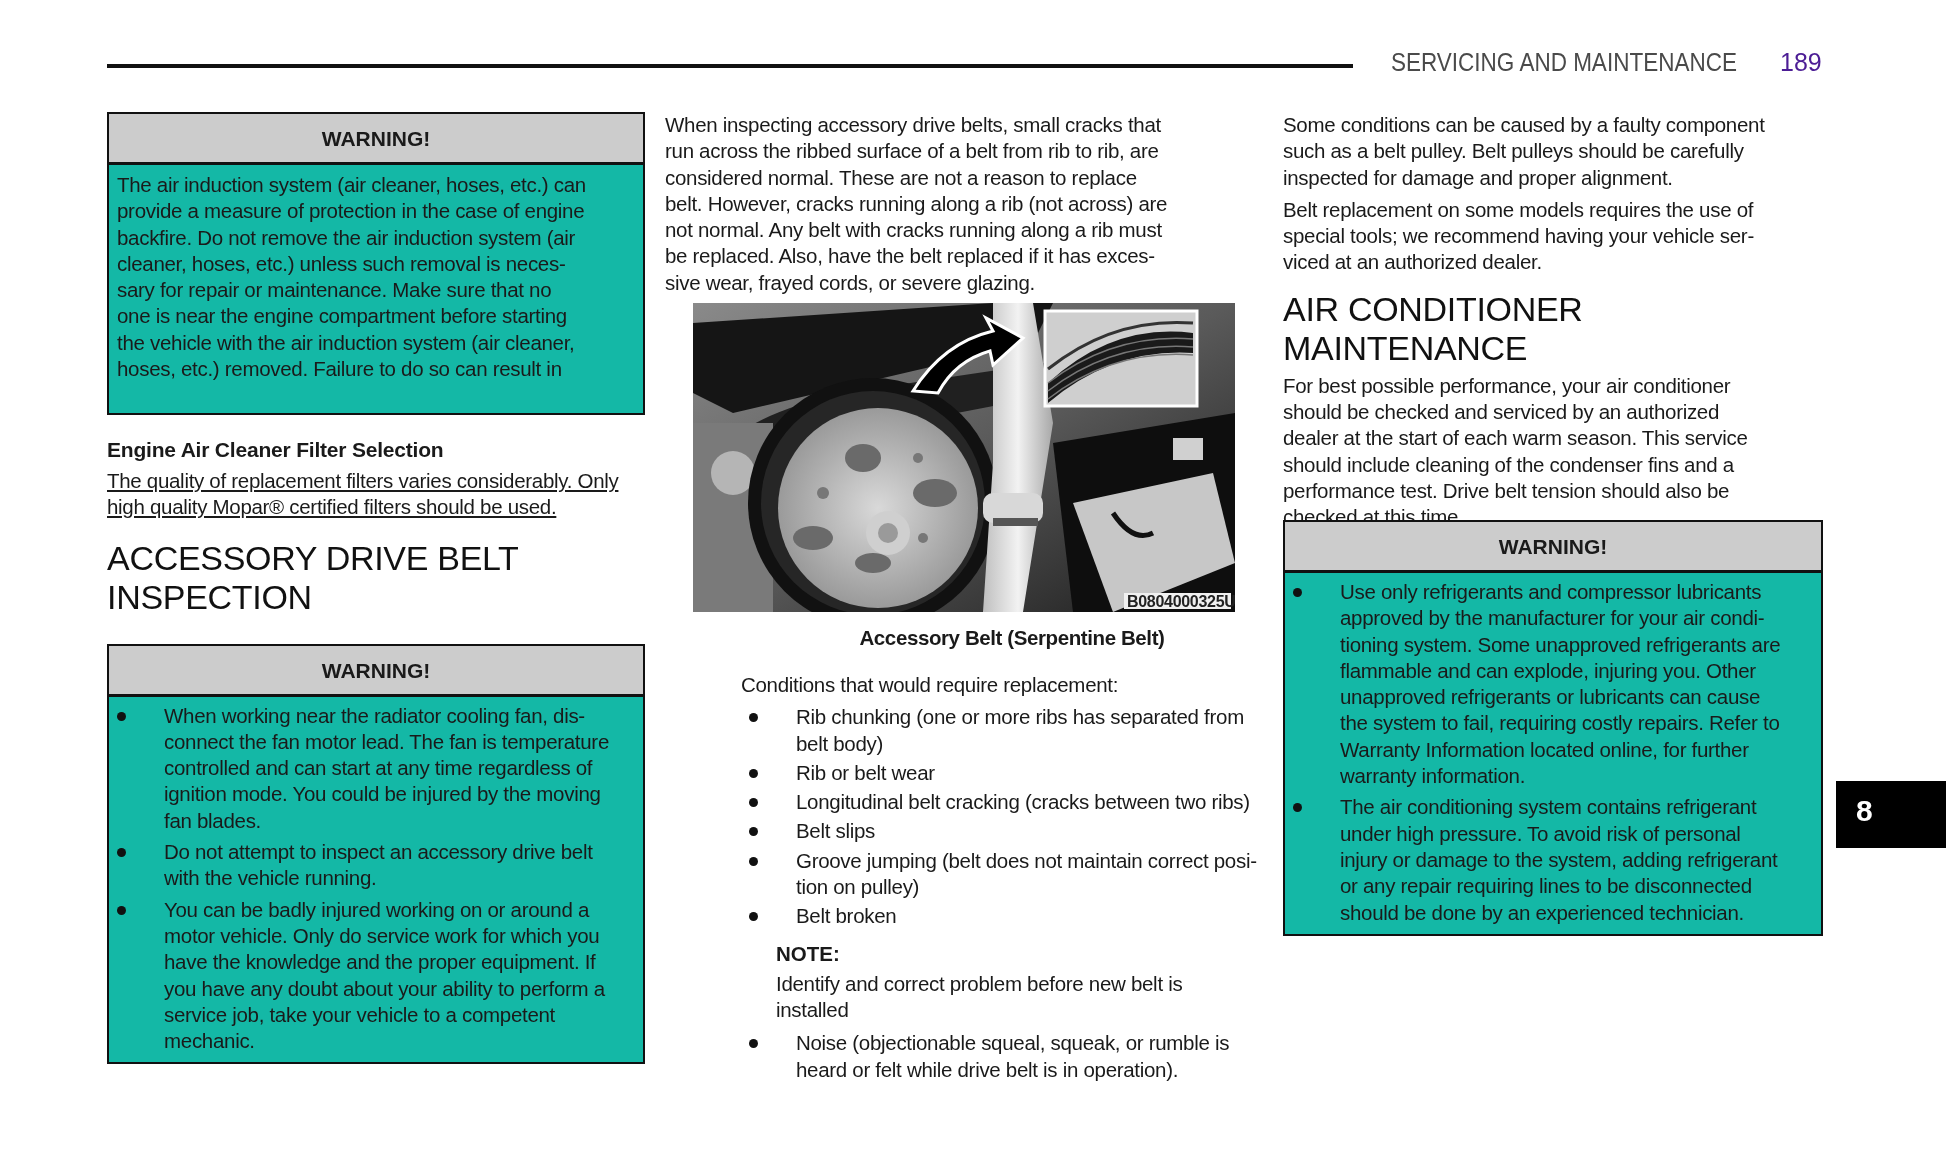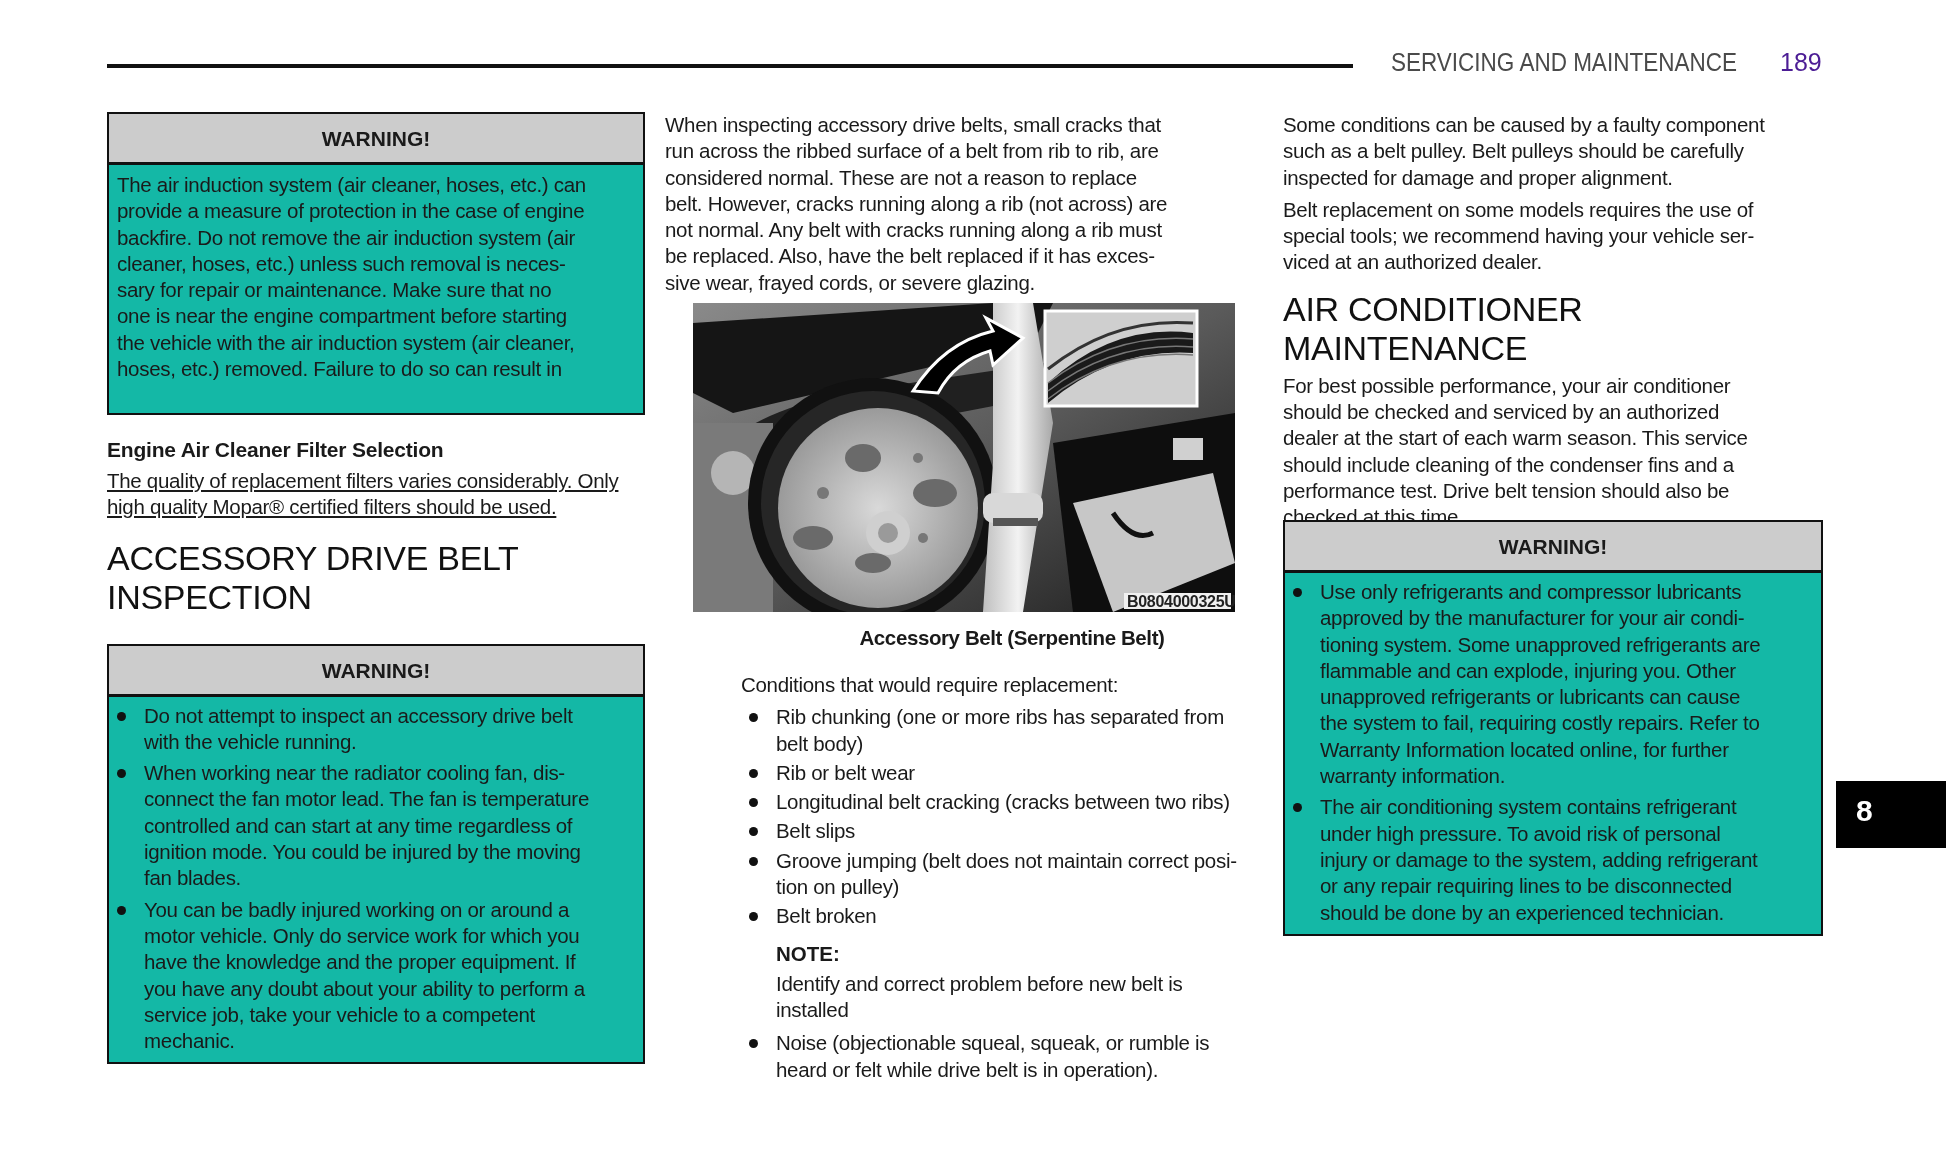--- a/index.html
+++ b/index.html
@@ -10,21 +10,21 @@
   .running-head { position:absolute; left:1391px; top:48px; font-size:25px; color:#4a4a4a; letter-spacing:0px; transform:scaleX(0.9); transform-origin:left; }
   .page-num { position:absolute; left:1780px; top:48px; font-size:25px; color:#4c1d95; }
   .col { position:absolute; top:112px; }
   .body-text { font-size:20.5px; line-height:26.3px; transform-origin:left top; }
   .narrow { letter-spacing:-0.3px; }
   .warn { border:2.5px solid #111; box-sizing:border-box; background:#14b8a6; }
   .warn-head { background:#cccccc; border-bottom:3px solid #111; text-align:center;
                font-weight:bold; font-size:21px; height:48px; line-height:50px; letter-spacing:0px; }
   .warn-body { padding:8px 10px 8px 8px; }
   ul.bullets { list-style:none; margin:0; padding:0; }
-  ul.bullets li { position:relative; padding-left:35px; }
+  ul.bullets li { position:relative; padding-left:55px; }
   ul.bullets li .dot { position:absolute; left:8px; top:9px; width:9px; height:9px; border-radius:50%; background:#111; }
   .subhead { font-size:21px; font-weight:bold; letter-spacing:-0.2px; }
   .heading { font-size:34px; line-height:39px; font-weight:normal; letter-spacing:-0.3px; color:#111; }
   .caption { font-size:20.5px; font-weight:bold; text-align:center; letter-spacing:-0.4px; }
   .note-label { font-weight:bold; font-size:20.5px; }
   .tab { position:absolute; left:1836px; top:781px; width:110px; height:67px; background:#000; }
   .tab span { position:absolute; left:20px; top:13px; color:#fff; font-weight:bold; font-size:30px; }
   .photo { position:absolute; left:693px; top:303px; width:542px; height:309px; overflow:hidden; background:#222; }
 </style>
 </head>
@@ -60,30 +60,30 @@
   <div class="heading" style="margin-top:18px;" id="beltHeading">
       <div>ACCESSORY DRIVE BELT</div>
       <div>INSPECTION</div>
     </div>
   <div class="warn" style="height:420px; margin-top:27px;">
     <div class="warn-head">WARNING!</div>
     <div class="warn-body body-text narrow" style="padding:6px 4px 6px 0;">
       <ul class="bullets" id="w2">
           <li style="margin-bottom: 5px;">
             <span class="dot"></span>
-            <div>Do not attempt to inspect an accessory drive belt</div>
-            <div>with the vehicle running.</div>
-          </li>
-          <li style="margin-bottom: 5px;">
-            <span class="dot"></span>
             <div>When working near the radiator cooling fan, dis-</div>
             <div>connect the fan motor lead. The fan is temperature</div>
             <div>controlled and can start at any time regardless of</div>
             <div>ignition mode. You could be injured by the moving</div>
             <div>fan blades.</div>
+          </li>
+          <li style="margin-bottom: 5px;">
+            <span class="dot"></span>
+            <div>Do not attempt to inspect an accessory drive belt</div>
+            <div>with the vehicle running.</div>
           </li>
           <li style="margin-bottom: 5px;">
             <span class="dot"></span>
             <div>You can be badly injured working on or around a</div>
             <div>motor vehicle. Only do service work for which you</div>
             <div>have the knowledge and the proper equipment. If</div>
             <div>you have any doubt about your ability to perform a</div>
             <div>service job, take your vehicle to a competent</div>
             <div>mechanic.</div>
           </li>

